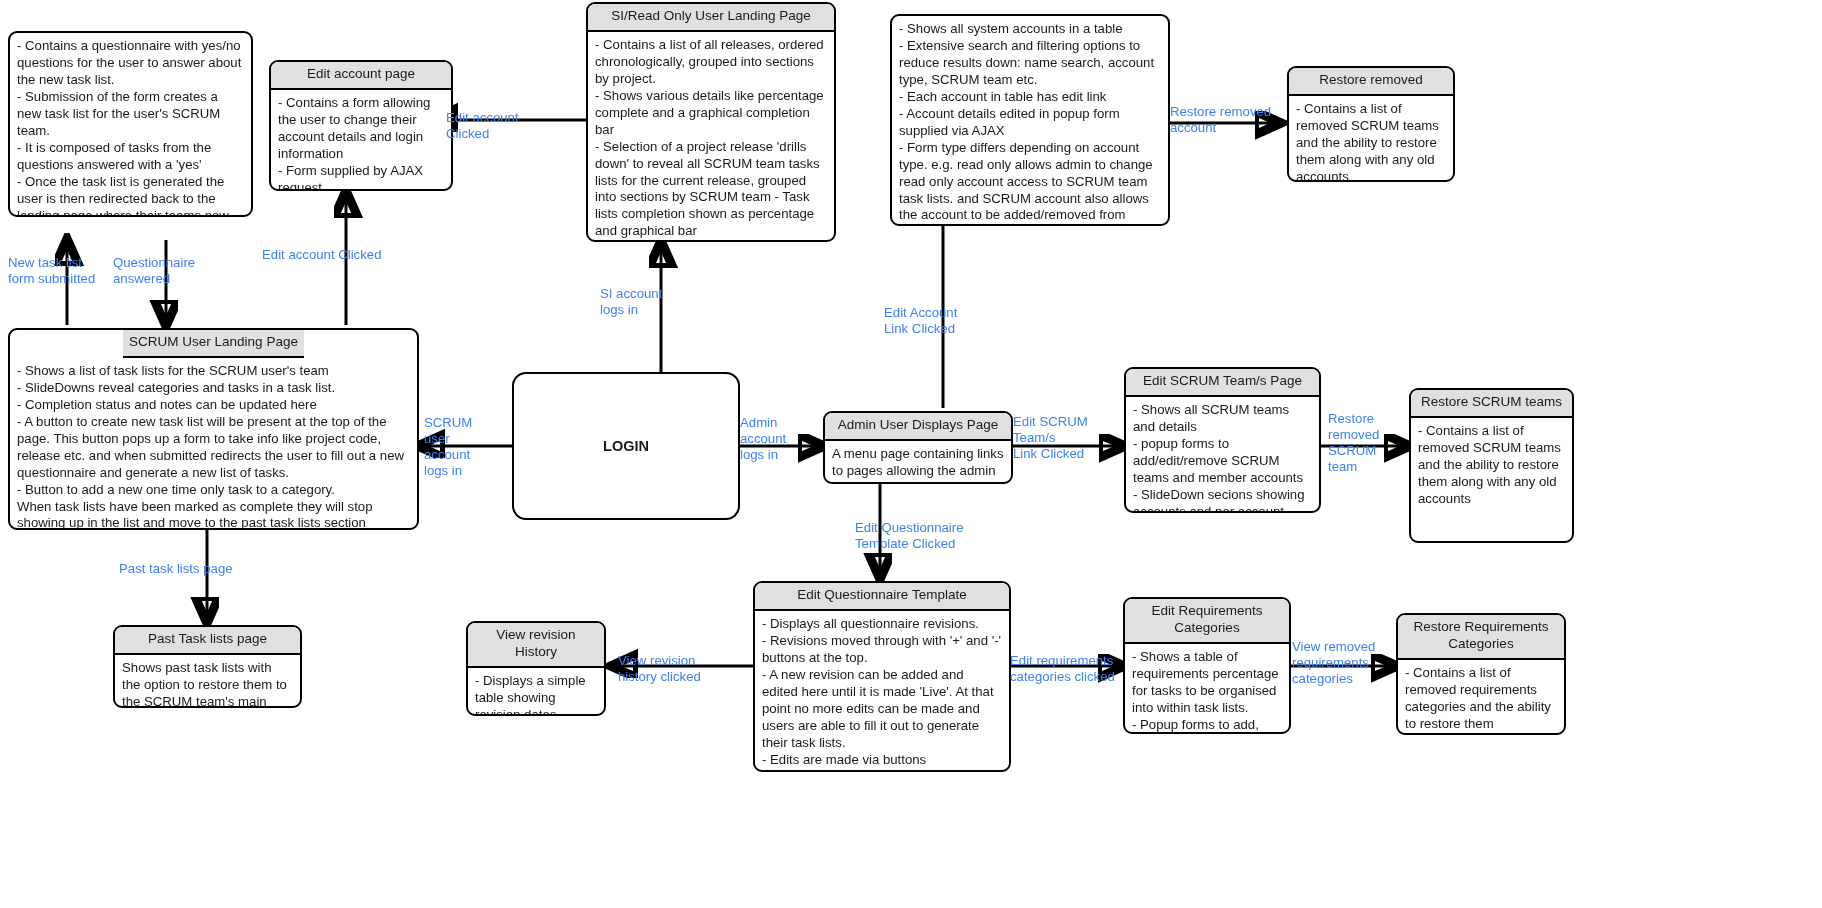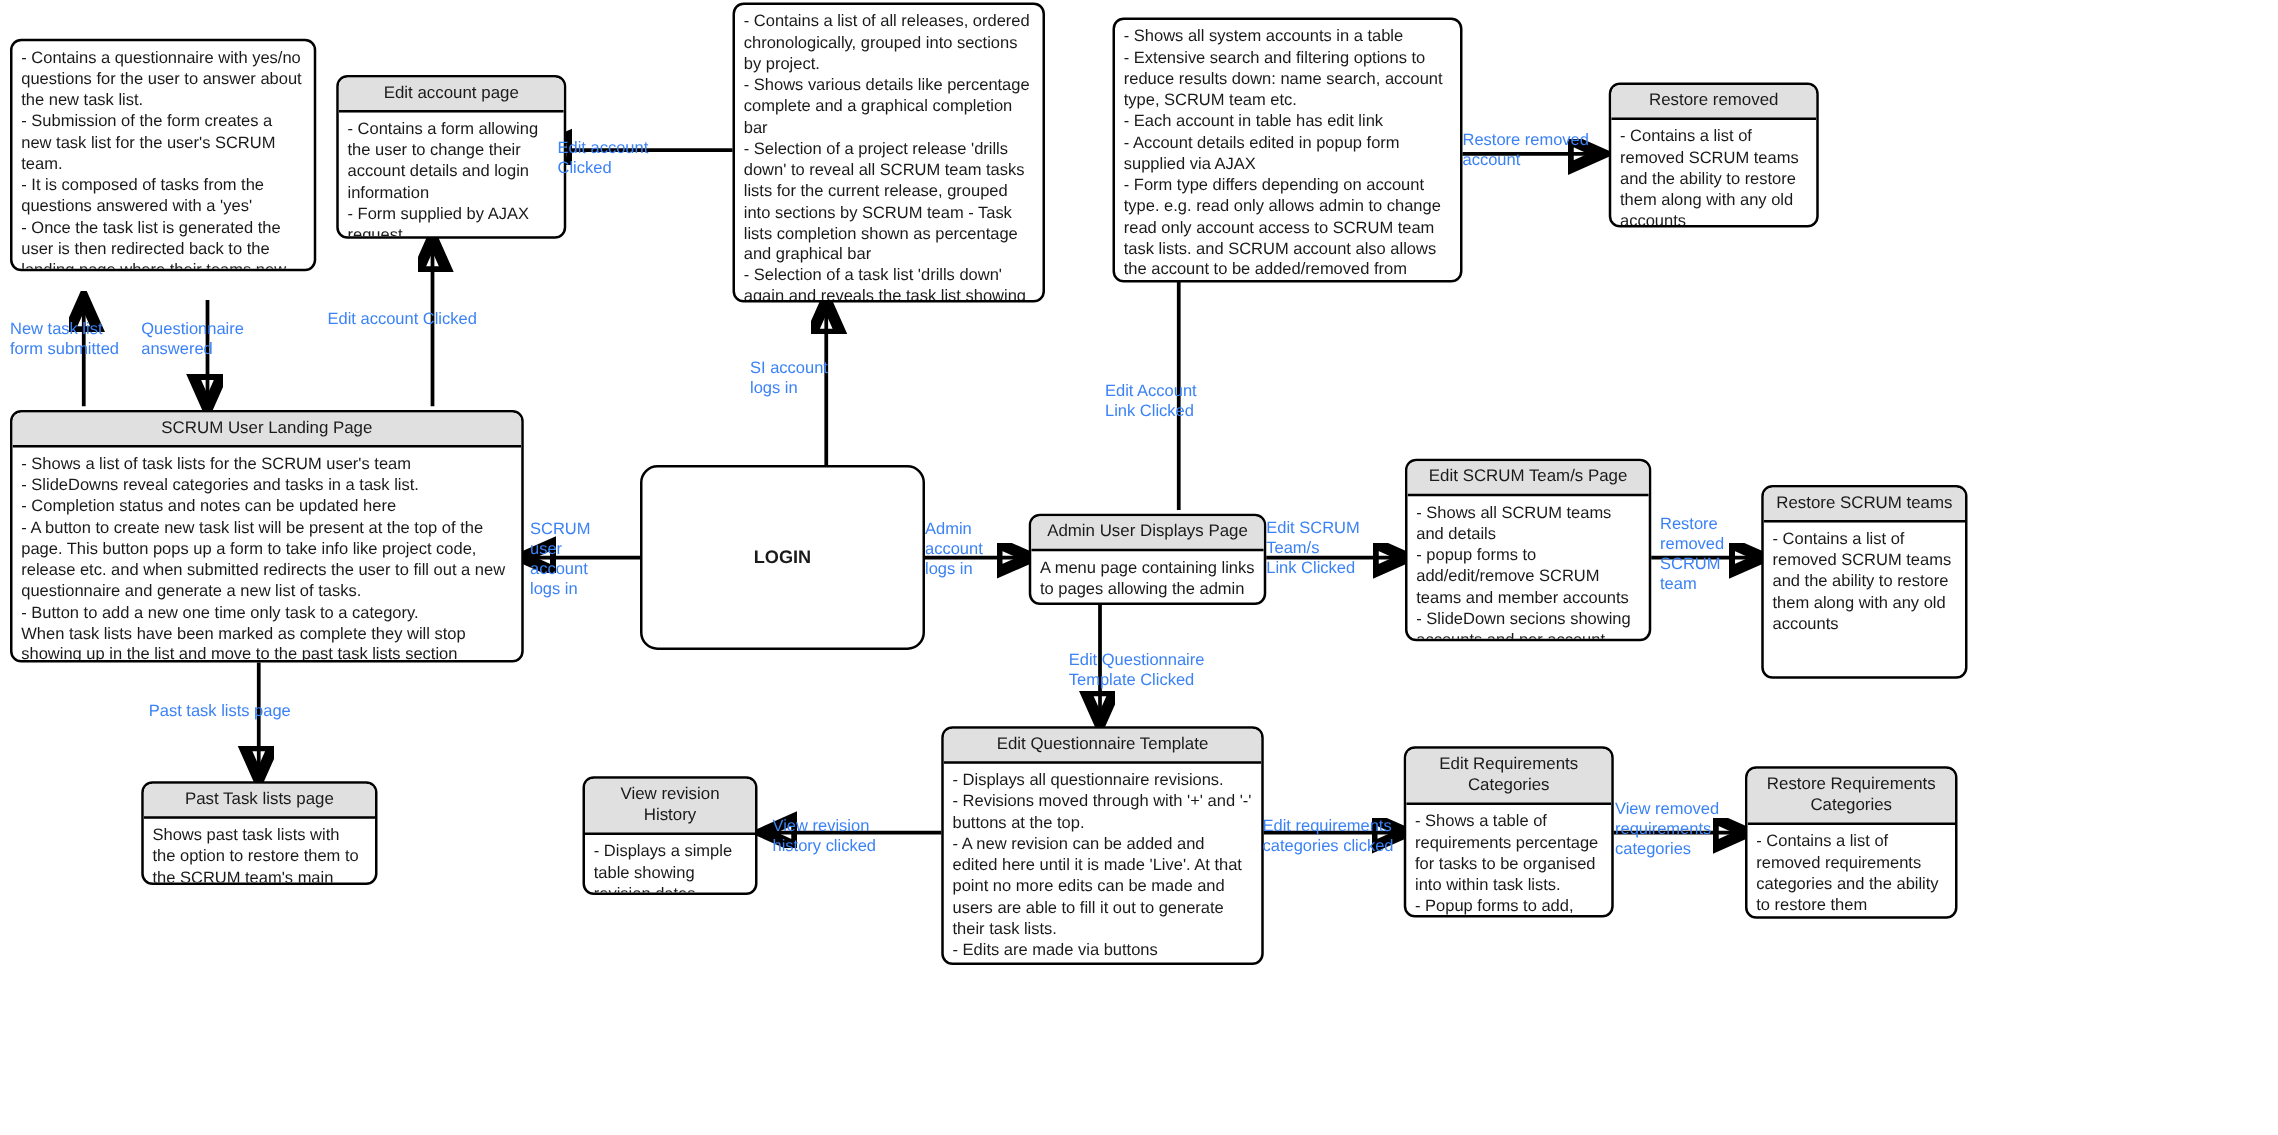--- a/index.html
+++ b/index.html
@@ -131,20 +131,21 @@
 - Once the task list is generated the user is then redirected back to the landing page where their teams new task list will be in the list.</div>
   </div>
 
   <div class="node" style="left:269px; top:60px; width:184px; height:131px;">
     <div class="hdr">Edit account page</div>
     <div class="body">- Contains a form allowing the user to change their account details and login information
  - Form supplied by AJAX request</div>
   </div>
 
   <div class="node" style="left:586px; top:2px; width:250px; height:240px;">
+    <div class="hdr">SI/Read Only User Landing Page</div>
     <div class="body">- Contains a list of all releases, ordered chronologically, grouped into sections by project.
 - Shows various details like percentage complete and a graphical completion bar
 - Selection of a project release 'drills down' to reveal all SCRUM team tasks lists for the current release, grouped into sections by SCRUM team - Task lists completion shown as percentage and graphical bar
 - Selection of a task list 'drills down' again and reveals the task list showing task by task completion status as well as who completed it
 - No functionality to make any changes</div>
   </div>
 
   <div class="node" style="left:890px; top:14px; width:280px; height:212px;">
     <div class="body">- Shows all system accounts in a table
 - Extensive search and filtering options to reduce results down: name search, account type, SCRUM team etc.
@@ -152,21 +153,21 @@
  - Account details edited in popup form supplied via AJAX
  - Form type differs depending on account type. e.g. read only allows admin to change read only account access to SCRUM team task lists. and SCRUM account also allows the account to be added/removed from SCRUM teams
 - Popup for adding new accounts</div>
   </div>
 
   <div class="node" style="left:1287px; top:66px; width:168px; height:116px;">
     <div class="hdr">Restore removed</div>
     <div class="body">- Contains a list of removed SCRUM teams and the ability to restore them along with any old accounts</div>
   </div>
 
-  <div class="node" style="left:8px; top:328px; width:411px; height:202px;">
+  <div class="node" style="left:8px; top:328px; width:411px; height:202px;align-items:center;">
     <div class="hdr">SCRUM User Landing Page</div>
     <div class="body">- Shows a list of task lists for the SCRUM user's team
 - SlideDowns reveal categories and tasks in a task list.
 - Completion status and notes can be updated here
 - A button to create new task list will be present at the top of the page. This button pops up a form to take info like project code, release etc. and when submitted redirects the user to fill out a new questionnaire and generate a new list of tasks.
 - Button to add a new one time only task to a category.
 When task lists have been marked as complete they will stop showing up in the list and move to the past task lists section</div>
   </div>
 
   <div class="node plain" style="left:512px; top:372px; width:228px; height:148px;">

